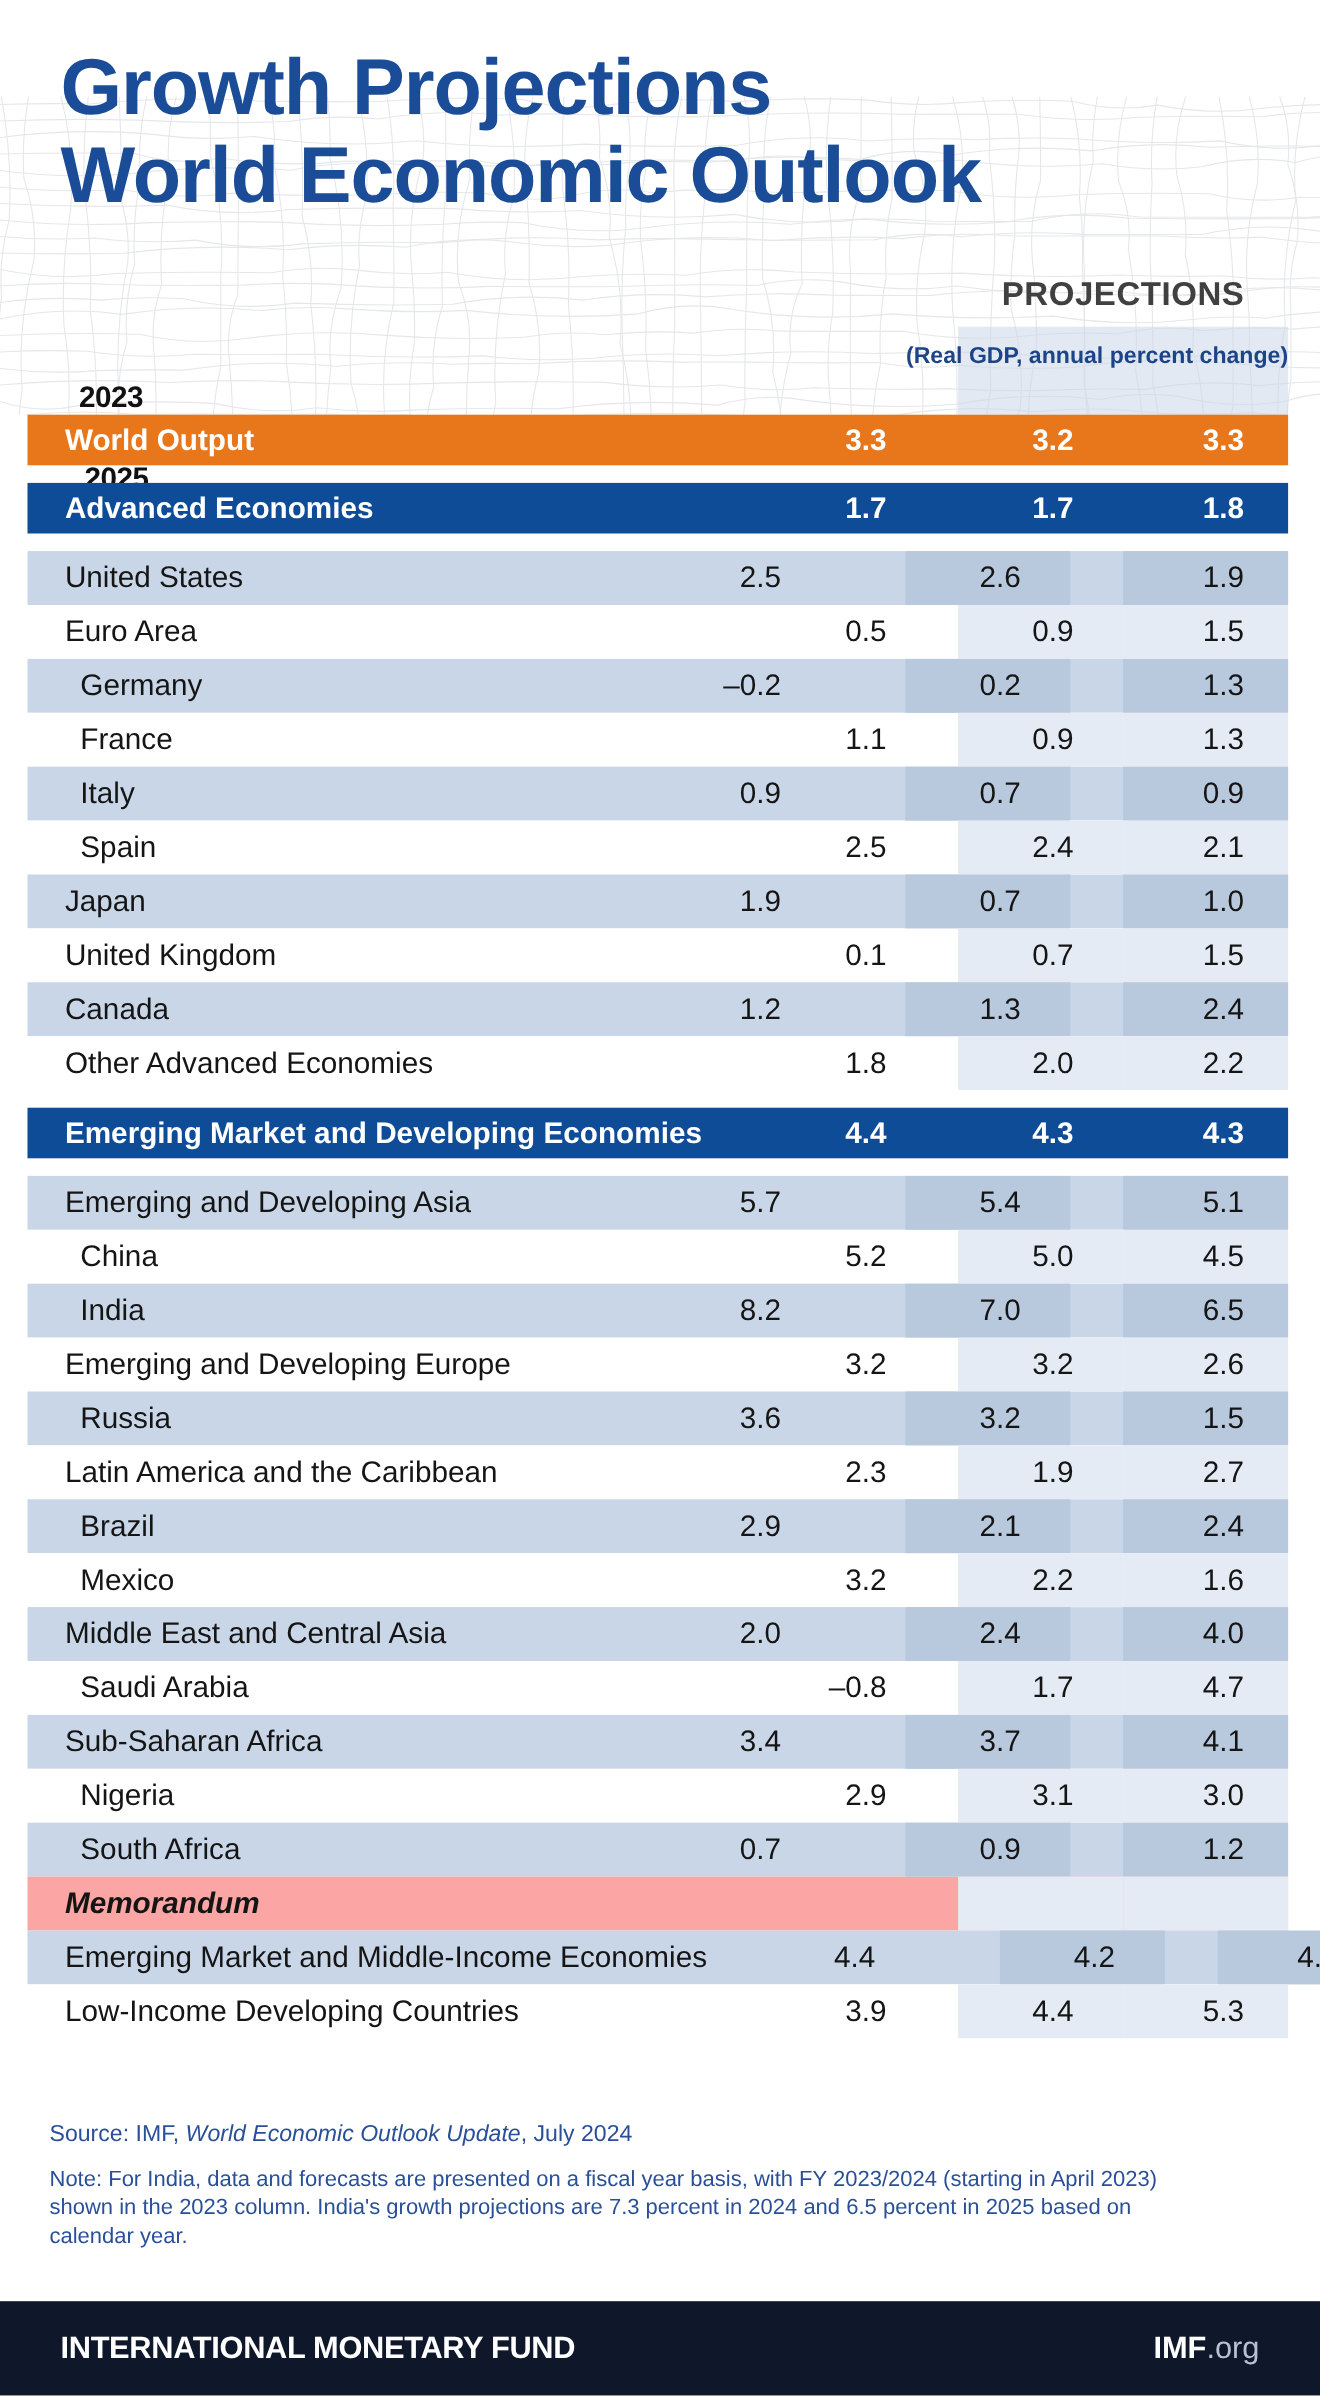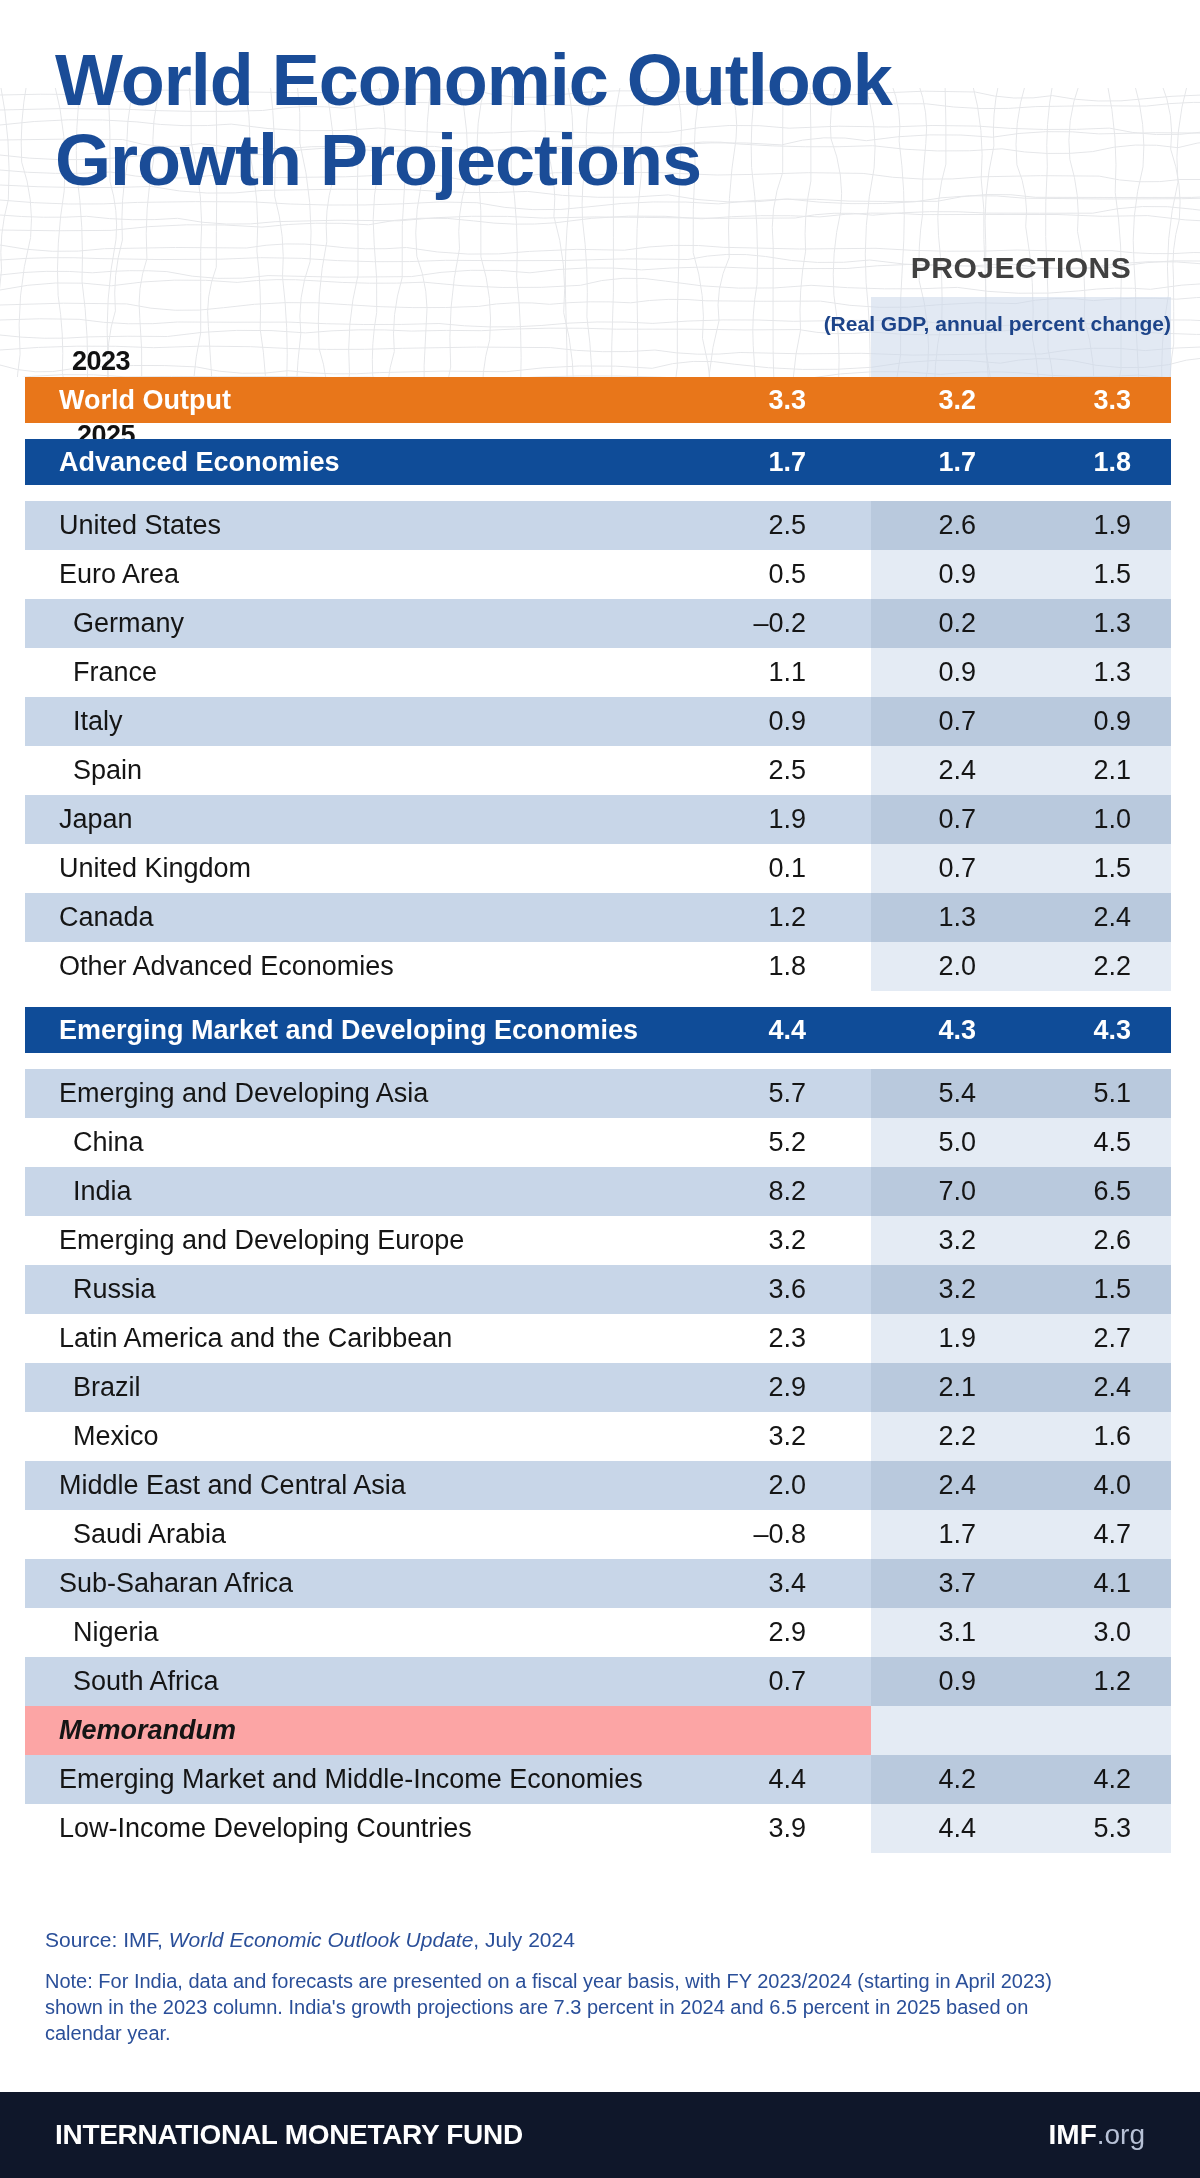--- a/index.html
+++ b/index.html
@@ -28,21 +28,21 @@
   .row .label.ind{padding-left:48px;}
   .c{flex:none;align-self:stretch;display:flex;align-items:center;justify-content:flex-end;
      box-sizing:border-box;font-size:27px;}
   .c23{width:170px;padding-right:65px;}
   .c24{width:150px;padding-right:45px;}
   .c25{width:150px;padding-right:40px;}
   .row.world{height:46px;background:#E8761A;margin-bottom:4px;}
   .row.world,.row.world .c{color:#ffffff;font-weight:bold;}
   .row.section{height:46px;background:#0F4C98;margin:16px 0;}
   .row.section,.row.section .c{color:#ffffff;font-weight:bold;}
-  .row.data.b{background:#C8D6E8;}
+  .row.data.b{background:#C8D6E8;gap:48px;}
   .row.data.w{background:#ffffff;}
   .row.data.b .proj{background:#B9C9DD;}
   .row.data.w .proj{background:#E4EBF4;}
   .row.memo{background:#fca5a5;}
   .row.memo .label{font-weight:bold;font-style:italic;}
   .row.memo .proj{background:#E4EBF4;}
   
   .source{position:absolute;left:45px;top:1928px;z-index:2;font-size:21px;color:#2A4F99;}
   .source i{font-style:italic;}
   .note{position:absolute;left:45px;top:1968px;width:1045px;z-index:2;
@@ -127,22 +127,22 @@
           <path d="M1080 -6 q -14.5 38.8,-10.1 77.6 q 10.9 35.9,7.6 71.8 q 9.6 43.0,6.7 86.1 q 13.1 46.1,9.1 92.2"></path>
           <path d="M1107 -6 q 11.7 55.1,8.2 110.3 q 8.0 53.7,5.6 107.4 q 0.3 35.0,0.2 70.0 q -14.5 59.6,-10.2 119.2"></path>
           <path d="M1134 -6 q 12.8 42.4,9.0 84.9 q -12.8 48.9,-8.9 97.8 q 2.3 27.7,1.6 55.3 q 4.1 52.5,2.8 105.1"></path>
           <path d="M1161 -6 q 13.9 33.6,9.7 67.2 q 12.2 35.1,8.6 70.3 q -8.3 29.8,-5.8 59.6 q 0.3 32.5,0.2 64.9 q -4.8 27.9,-3.4 55.8"></path>
           <path d="M1188 -6 q -14.4 50.1,-10.1 100.3 q -13.6 56.3,-9.5 112.6 q -8.8 49.2,-6.1 98.4"></path>
           <path d="M1215 -6 q -4.0 59.3,-2.8 118.6 q 12.3 50.9,8.6 101.9 q 10.3 44.9,7.2 89.9"></path>
         </g>
       </svg></div>
 
   <h1 class="title">
+    <span>Growth Projections</span>
     <span>World Economic Outlook</span>
-    <span>Growth Projections</span>
   </h1>
 
   <div class="projections-label">PROJECTIONS</div>
 
   <div class="proj-band"></div>
 
   <div class="head-row">
     <span class="head-label">(Real GDP, annual percent change)</span>
     <span class="c c23 year">2023</span>
     <span class="c c24 year">2024</span>

